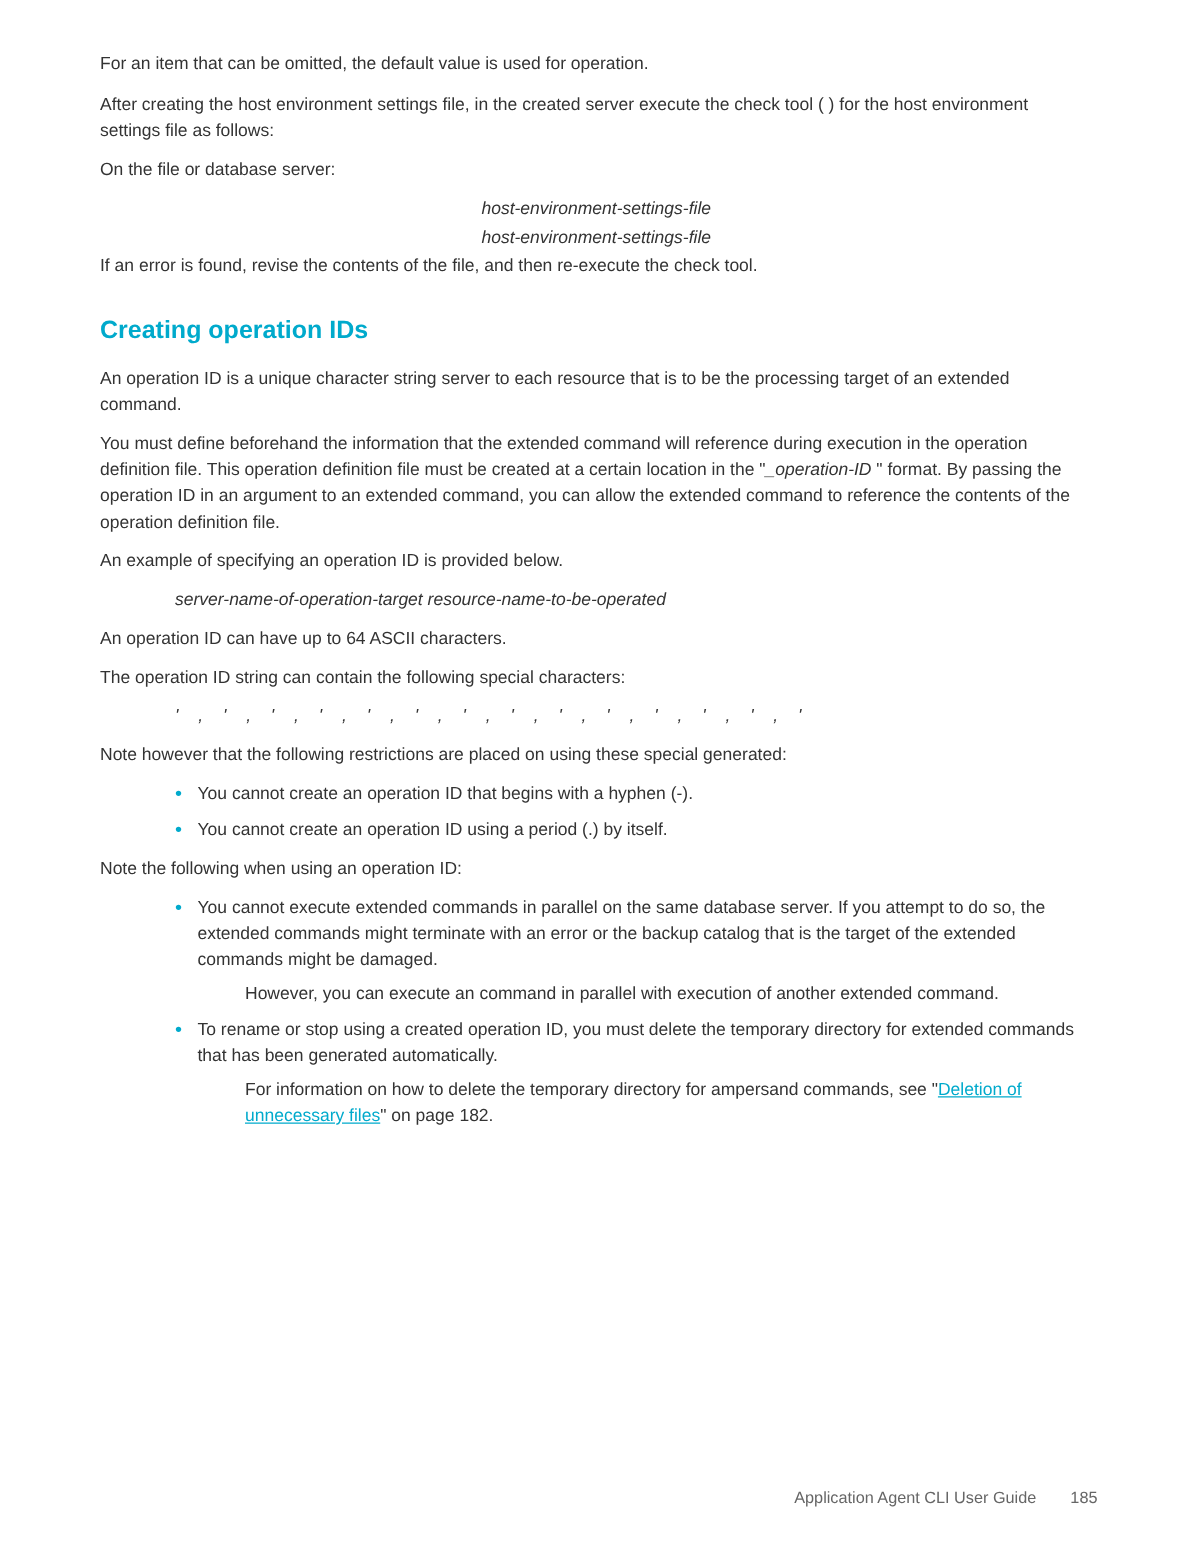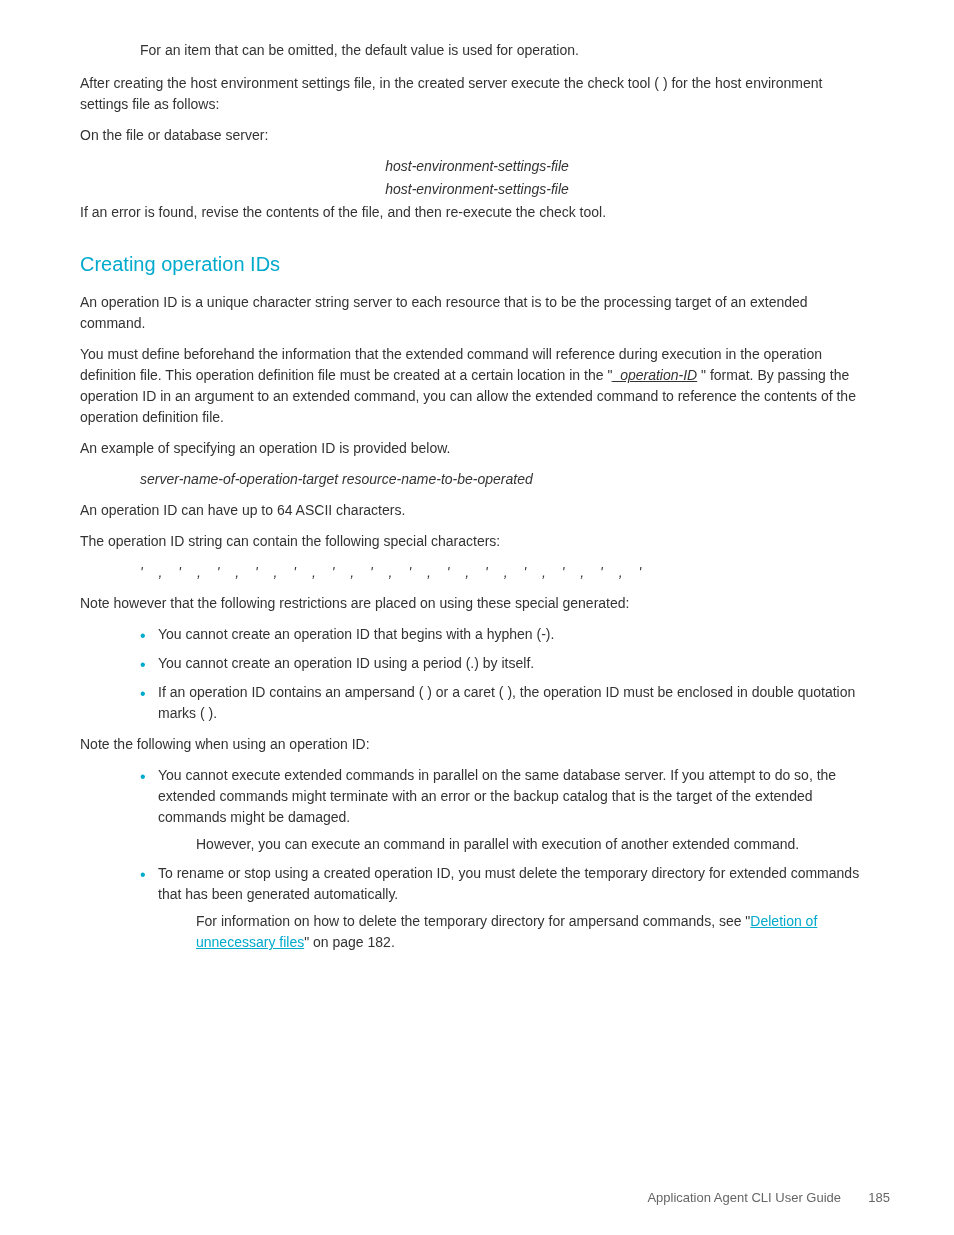--- a/index.html
+++ b/index.html
@@ -18,48 +18,46 @@
     }
 
     .page {
       width: 954px;
       min-height: 1235px;
       padding: 40px 80px 60px 80px;
       position: relative;
     }
 
     .intro-paragraph {
-      margin-left: 60px;
       margin-bottom: 12px;
       line-height: 1.5;
     }
 
     .body-paragraph {
       margin-bottom: 10px;
       line-height: 1.5;
     }
 
     .centered-italic {
       text-align: center;
       font-style: italic;
       margin: 2px 0;
       line-height: 1.5;
     }
 
     .section-heading {
       color: #00aacc;
       font-size: 20px;
-      font-weight: normal;
+      font-weight: bold;
       margin-top: 30px;
       margin-bottom: 16px;
     }
 
     .italic-inline {
       font-style: italic;
-      text-decoration: underline;
     }
 
     .example-line {
       margin-left: 60px;
       margin-bottom: 10px;
       font-style: italic;
       line-height: 1.5;
     }
 
     .special-chars {
@@ -100,21 +98,21 @@
 
     .link-text {
       color: #00aacc;
       text-decoration: underline;
       cursor: pointer;
     }
 
     .footer {
       position: absolute;
       bottom: 30px;
-      right: 64px;
+      right: 76px;
       color: #666666;
       font-size: 13px;
     }
 
     .footer-separator {
       display: inline-block;
       margin: 0 10px;
     }
   </style>
 </head>
@@ -159,21 +157,20 @@
 
   <p class="body-paragraph">The operation ID string can contain the following special characters:</p>
 
   <p class="special-chars">' , ' , ' , ' , ' , ' , ' , ' , ' , ' , ' , ' , ' , '</p>
 
   <p class="body-paragraph">Note however that the following restrictions are placed on using these special generated:</p>
 
   <ul class="bullet-list">
     <li>You cannot create an operation ID that begins with a hyphen (-).</li>
     <li>You cannot create an operation ID using a period (.) by itself.</li>
-    <li>If an operation ID contains an ampersand (  ) or a caret (  ), the operation ID must be enclosed in double quotation marks (  ).</li>
   </ul>
 
 
   <p class="body-paragraph">Note the following when using an operation ID:</p>
 
   <ul class="bullet-list">
     <li>
       <span>You cannot execute extended commands in parallel on the same database server. If you attempt to do so, the extended commands might terminate with an error or the backup catalog that is the target of the extended commands might be damaged.</span>
       <div class="sub-paragraph">
         <span>However, you can execute an</span><span>                                                    command in parallel with execution of another extended command.</span>

